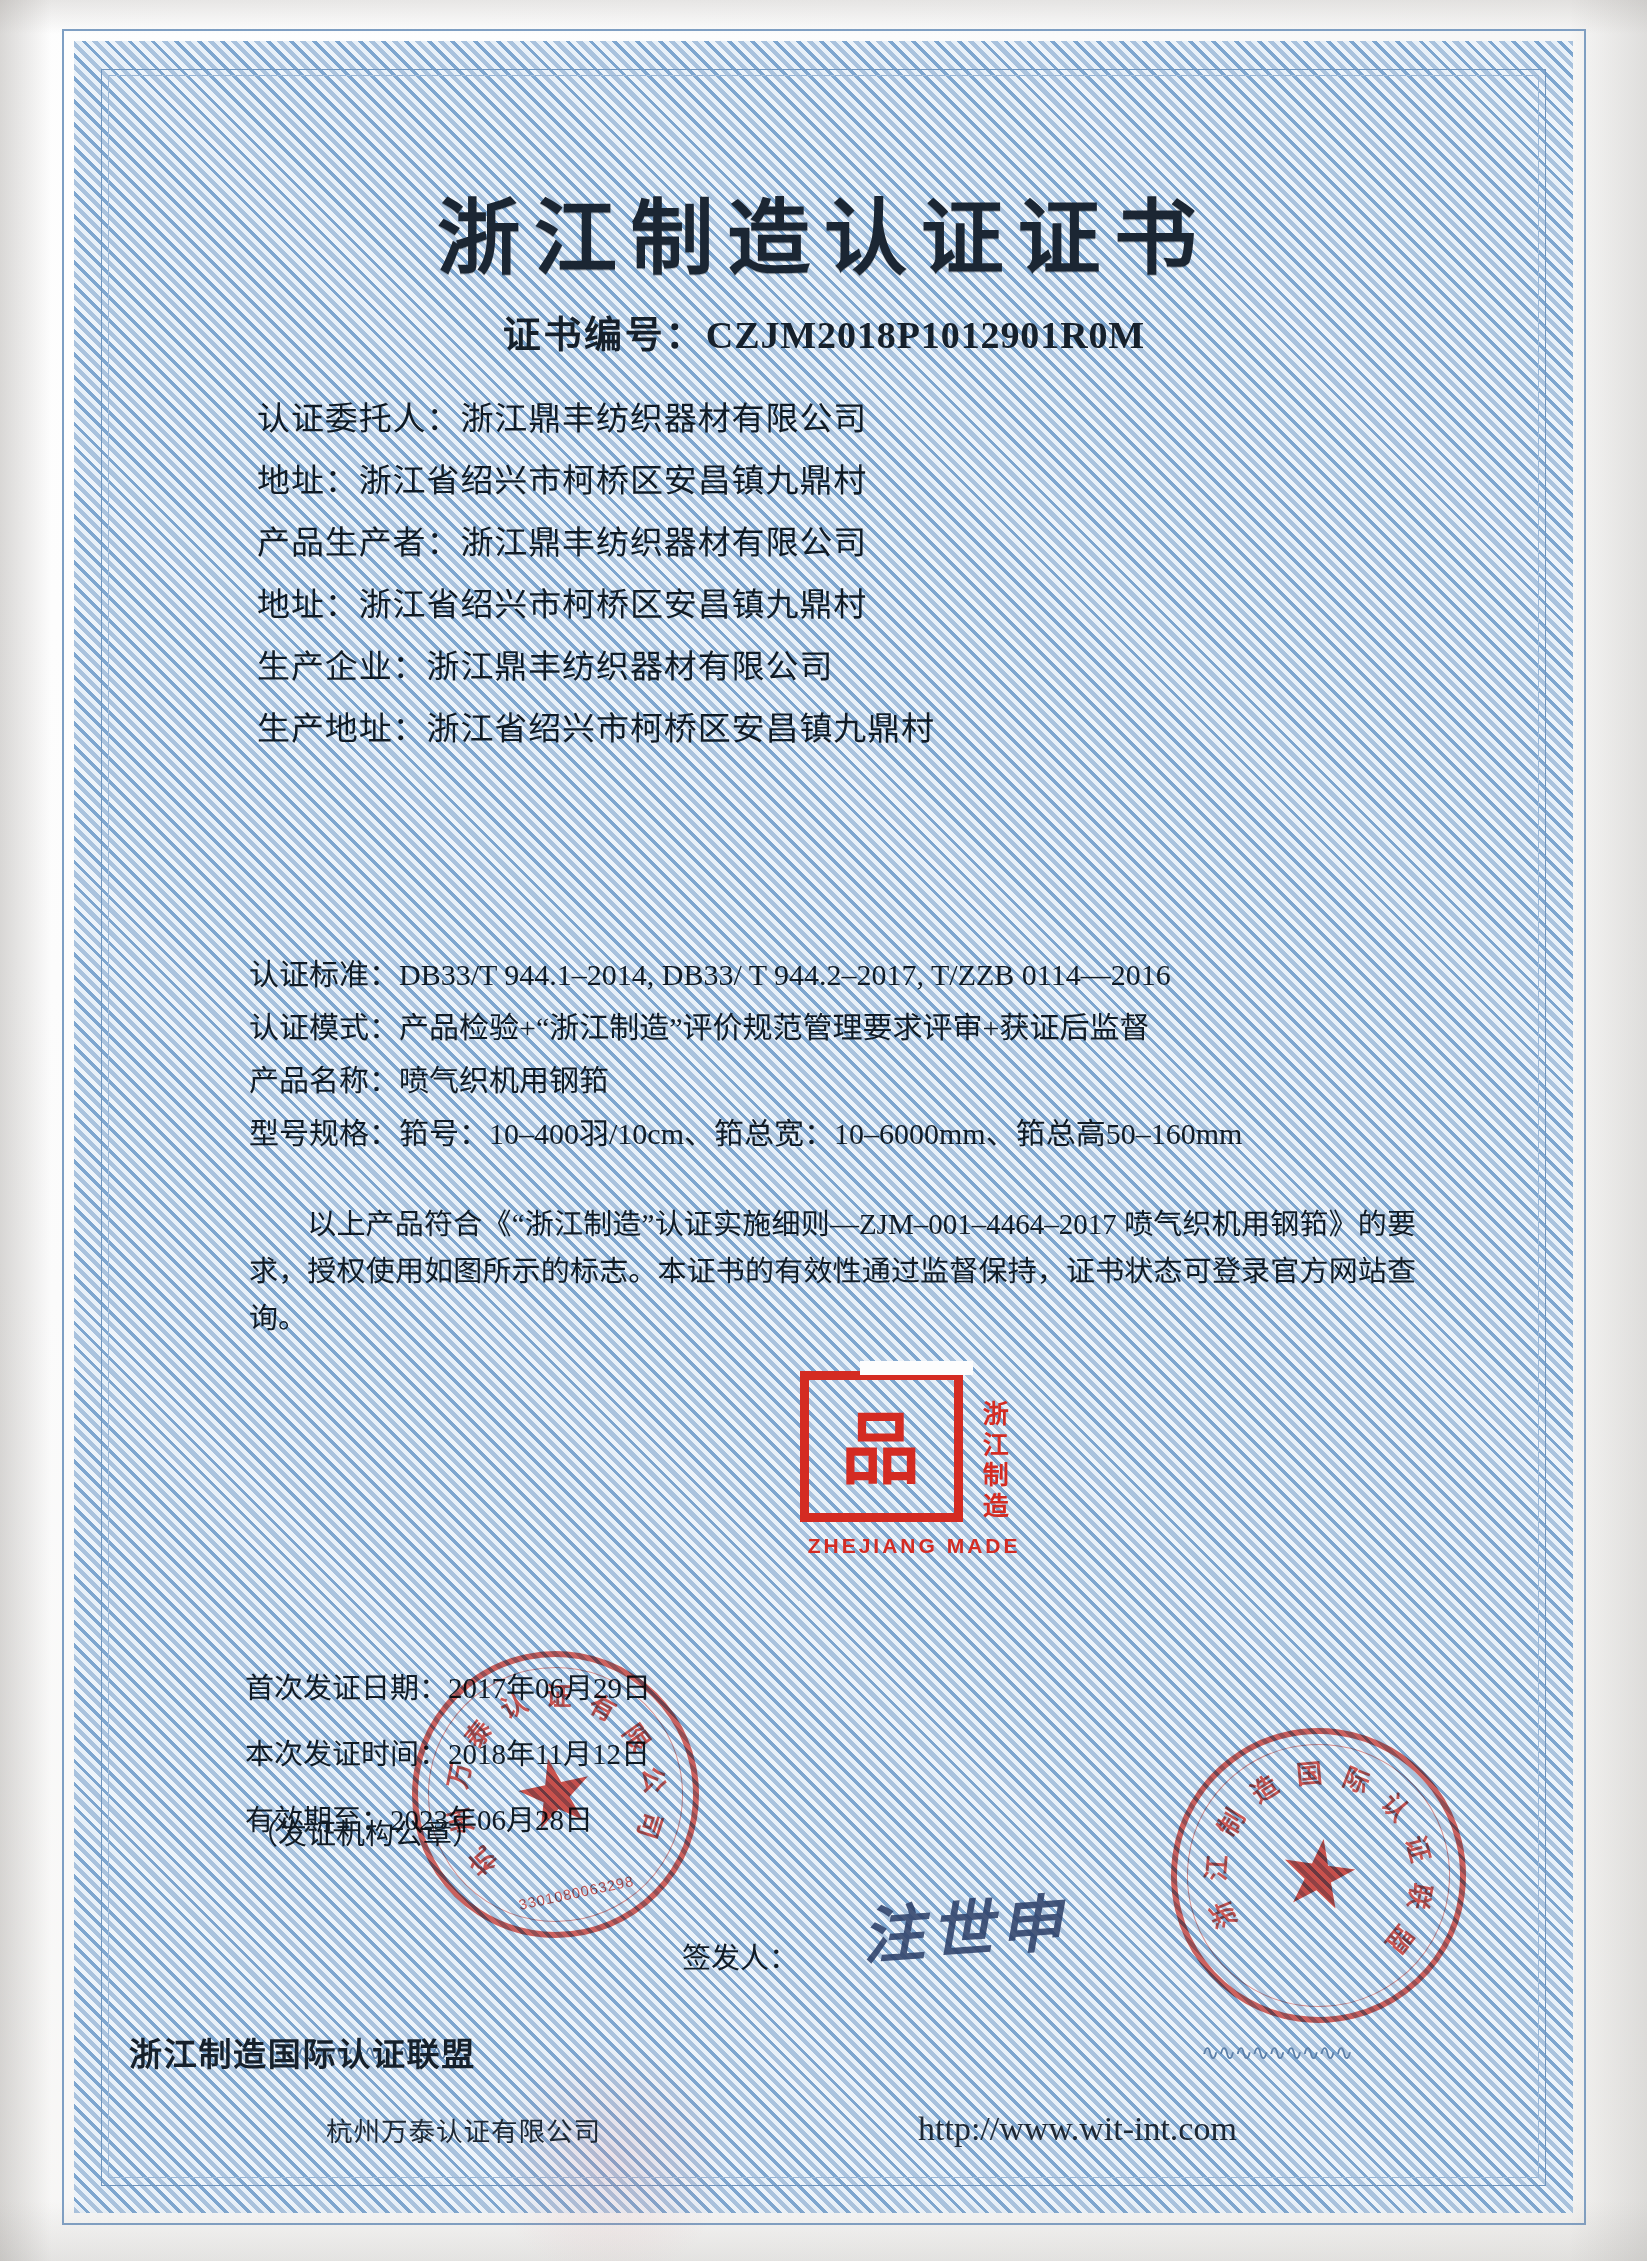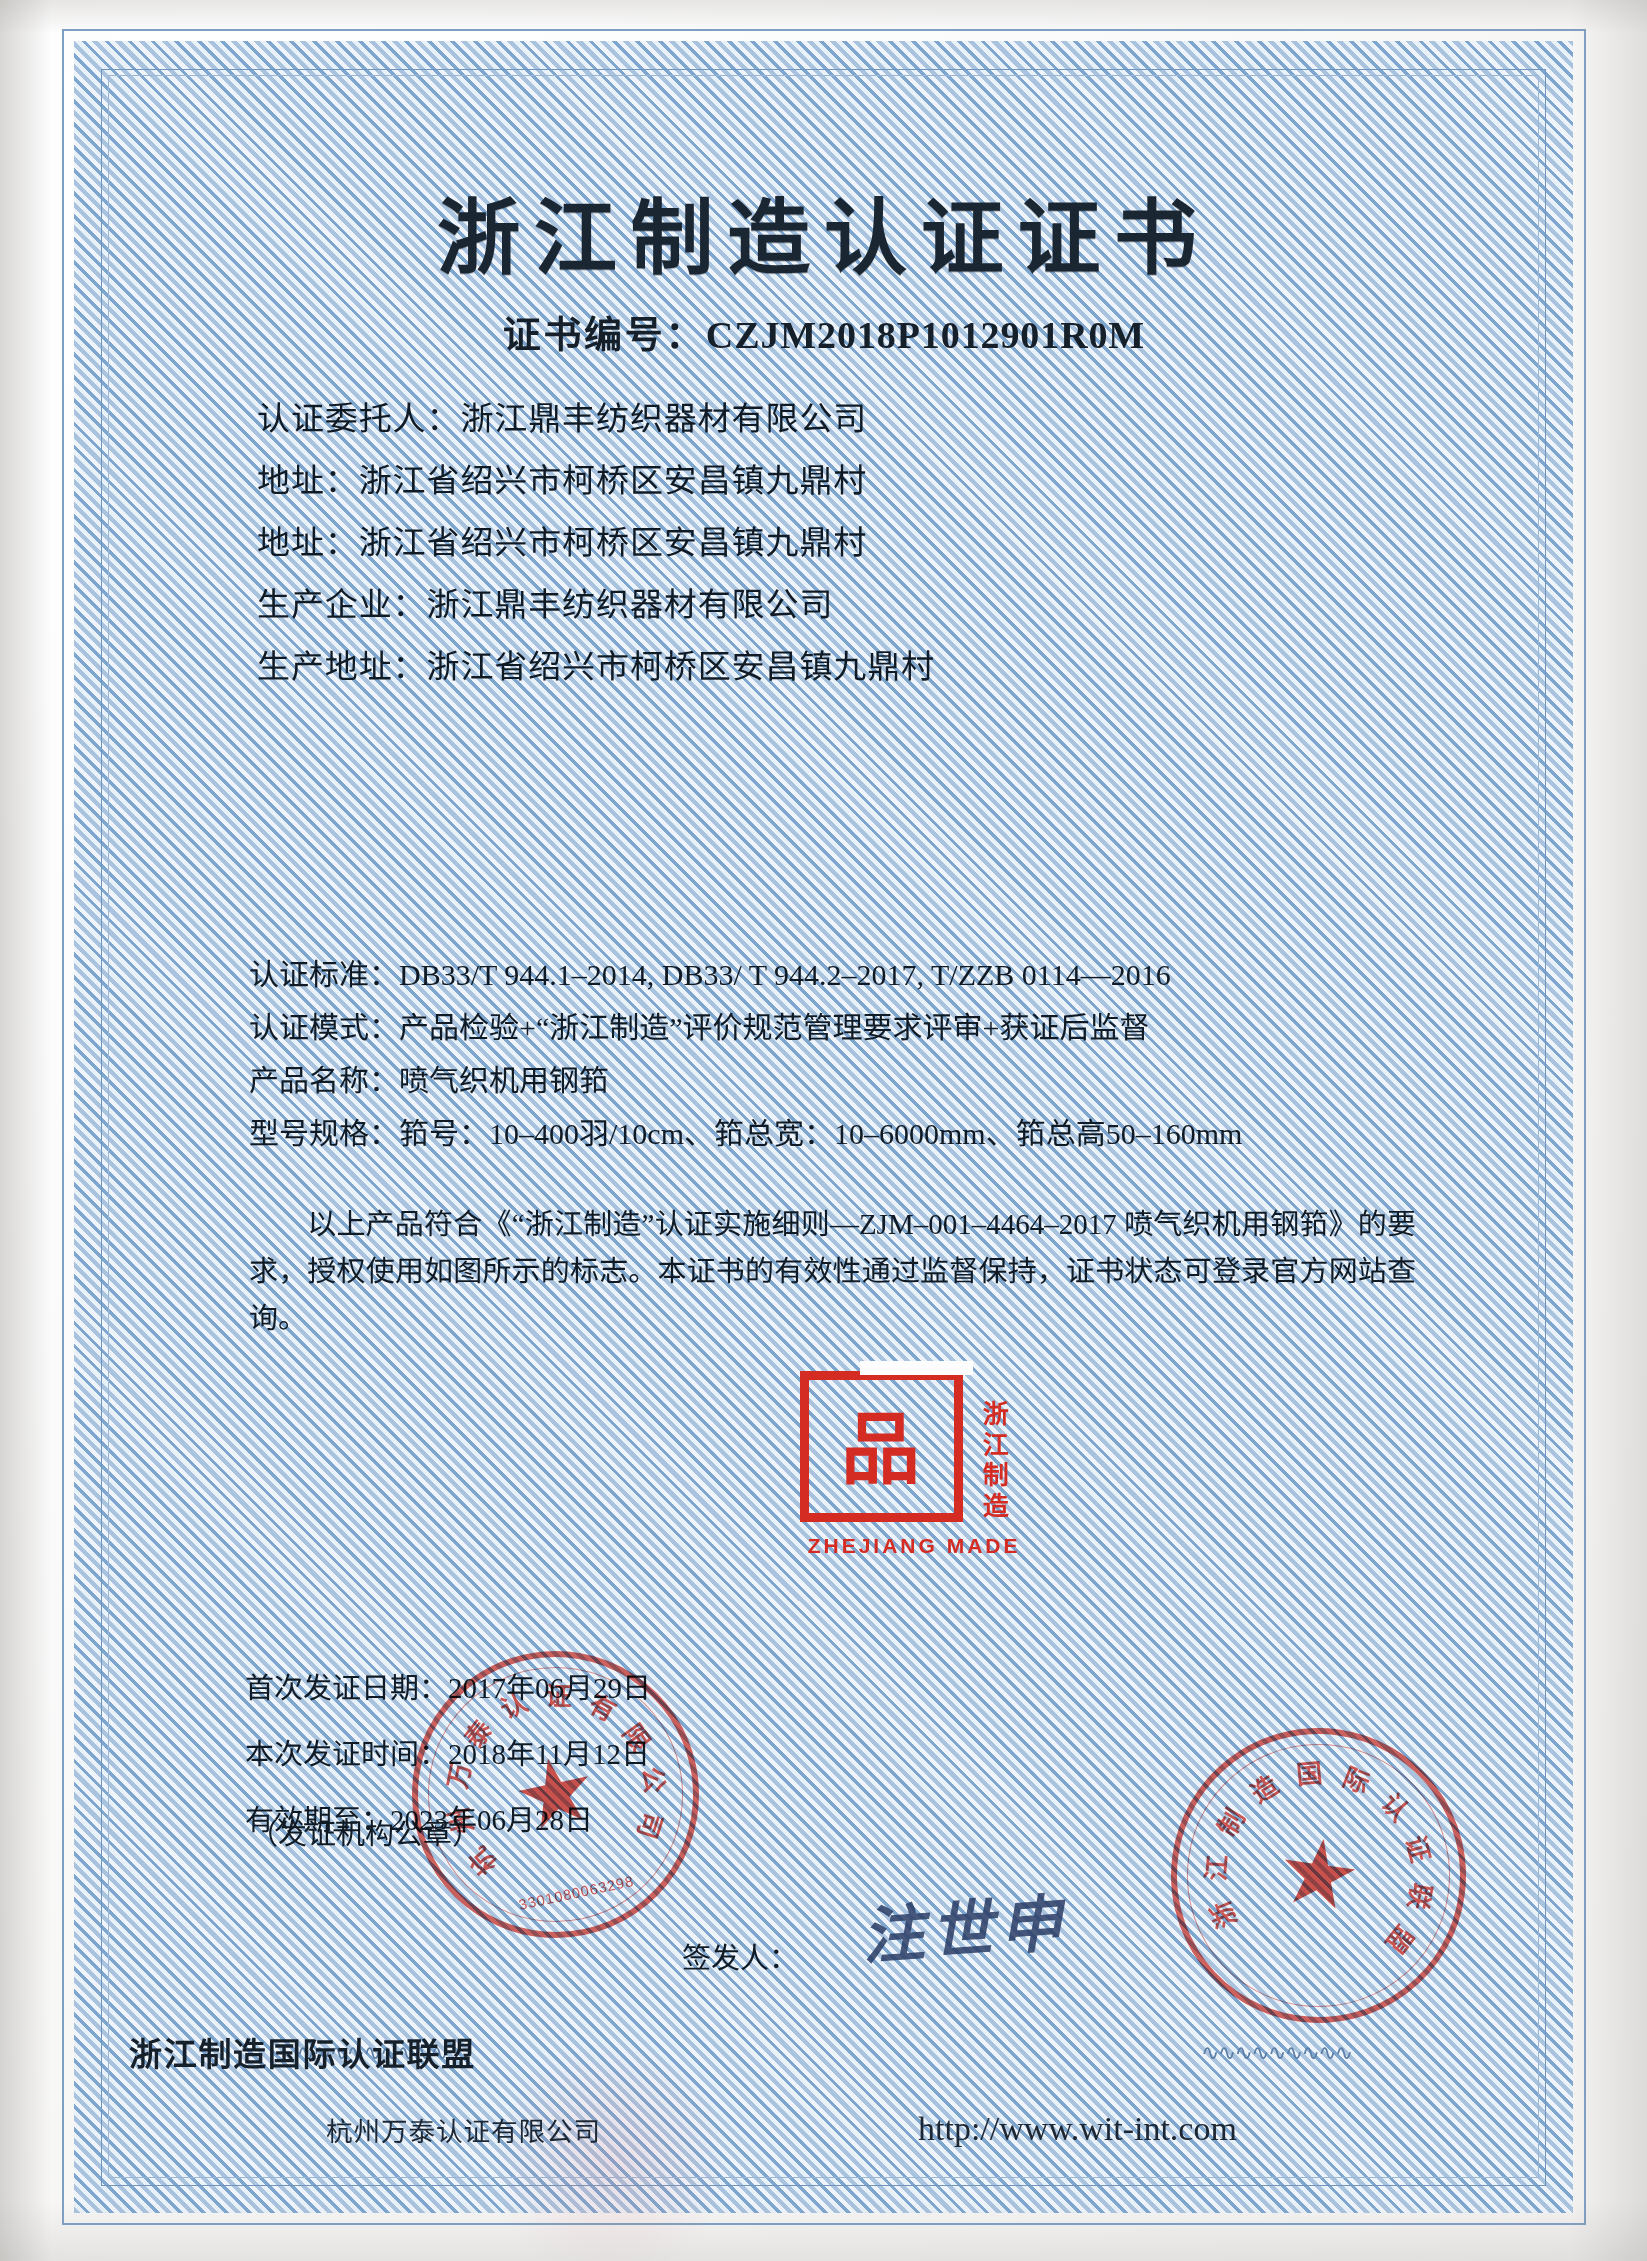--- a/index.html
+++ b/index.html
@@ -387,20 +387,23 @@
     <div class="cert-number">
       <span class="label">证书编号：</span><span class="value">CZJM2018P1012901R0M</span>
     </div>
 
     <div class="fields">
       <div class="field-row">
         <span class="label">认证委托人：</span><span class="value">浙江鼎丰纺织器材有限公司</span>
       </div>
       <div class="field-row">
         <span class="label">地址：</span><span class="value">浙江省绍兴市柯桥区安昌镇九鼎村</span>
+      </div>
+      <div class="field-row">
+        <span class="label">产品生产者：</span><span class="value">浙江鼎丰纺织器材有限公司</span>
       </div>
       <div class="field-row">
         <span class="label">地址：</span><span class="value">浙江省绍兴市柯桥区安昌镇九鼎村</span>
       </div>
       <div class="field-row">
         <span class="label">生产企业：</span><span class="value">浙江鼎丰纺织器材有限公司</span>
       </div>
       <div class="field-row">
         <span class="label">生产地址：</span><span class="value">浙江省绍兴市柯桥区安昌镇九鼎村</span>
       </div>

